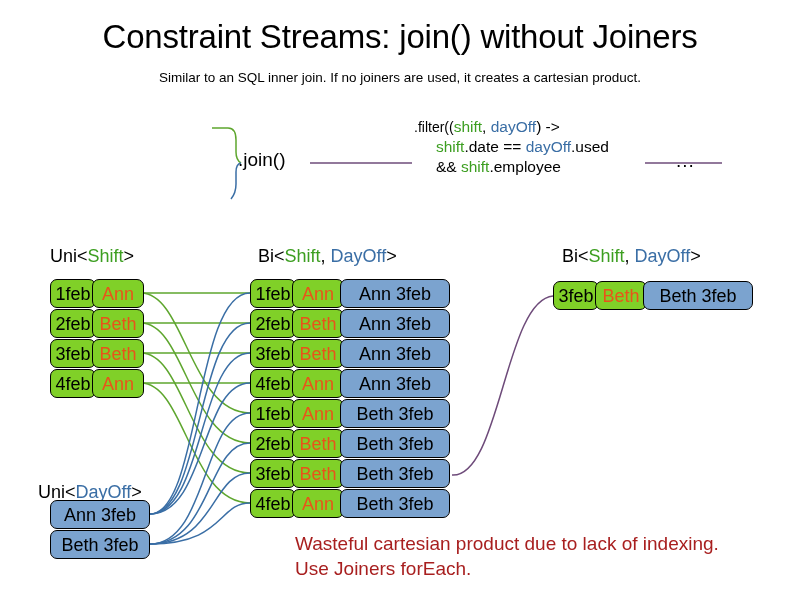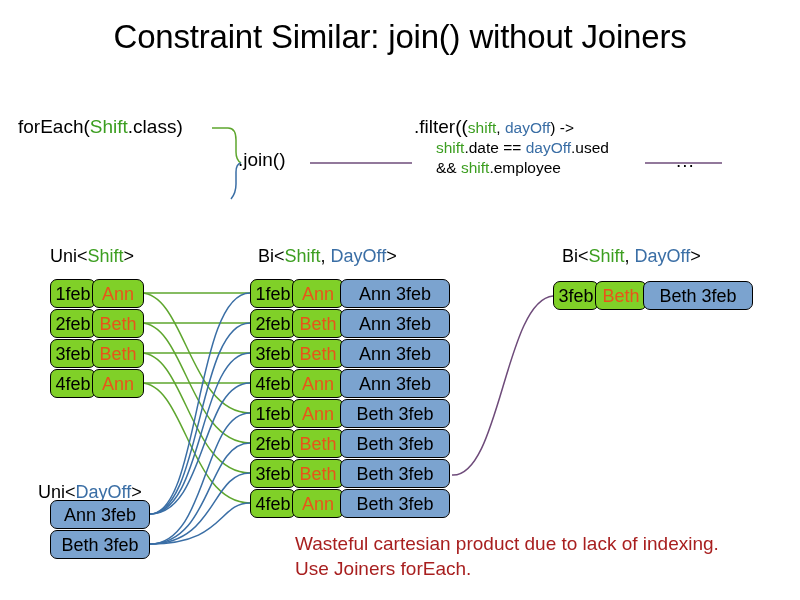--- a/index.html
+++ b/index.html
@@ -158,29 +158,29 @@
       <path d="M150,514 C206,514 201,383 250,383" stroke="#3a6ea5"></path>
       <path d="M150,544 C208,544 203,413 250,413" stroke="#3a6ea5"></path>
       <path d="M150,544 C212,544 207,443 250,443" stroke="#3a6ea5"></path>
       <path d="M150,544 C216,544 211,473 250,473" stroke="#3a6ea5"></path>
       <path d="M150,544 C224,544 218,503 250,503" stroke="#3a6ea5"></path>
 
       <path d="M452,475 C500,478 505,300 553,296" stroke="#6e4b7a"></path>
     </g>
   </svg>
 
-  <div class="title">Constraint Similar: join() without Joiners</div>
-
-  <div class="code forEachShift"><span>forEach(</span><span class="g">Shift</span><span>.class)</span></div>
+  <div class="title">Constraint Streams: join() without Joiners</div>
+  <div class="subtitle">Similar to an SQL inner join. If no joiners are used, it creates a cartesian product.</div>
+
 
 
   <div class="code joinCall">.join()</div>
 
   <div class="code small filterBlock">
-    <span class="ln"><span style="font-size:19px">.filter((</span><span class="g">shift</span><span>, </span><span class="b">dayOff</span><span>) -&gt;</span></span>
+    <span class="ln"><span style="font-size:14px">.filter((</span><span class="g">shift</span><span>, </span><span class="b">dayOff</span><span>) -&gt;</span></span>
     <span class="ln" style="padding-left:22px"><span class="g">shift</span><span>.date == </span><span class="b">dayOff</span><span>.used</span></span>
     <span class="ln" style="padding-left:22px"><span>&amp;&amp; </span><span class="g">shift</span><span>.employee</span></span>
   </div>
 
   <div class="ellipsis">...</div>
 
   <div class="streamlabel lbl-uni-shift"><span>Uni&lt;</span><span class="g">Shift</span><span>&gt;</span></div>
 
   <div class="streamlabel lbl-bi-mid"><span>Bi&lt;</span><span class="g">Shift</span><span>, </span><span class="b">DayOff</span><span>&gt;</span></div>
 

